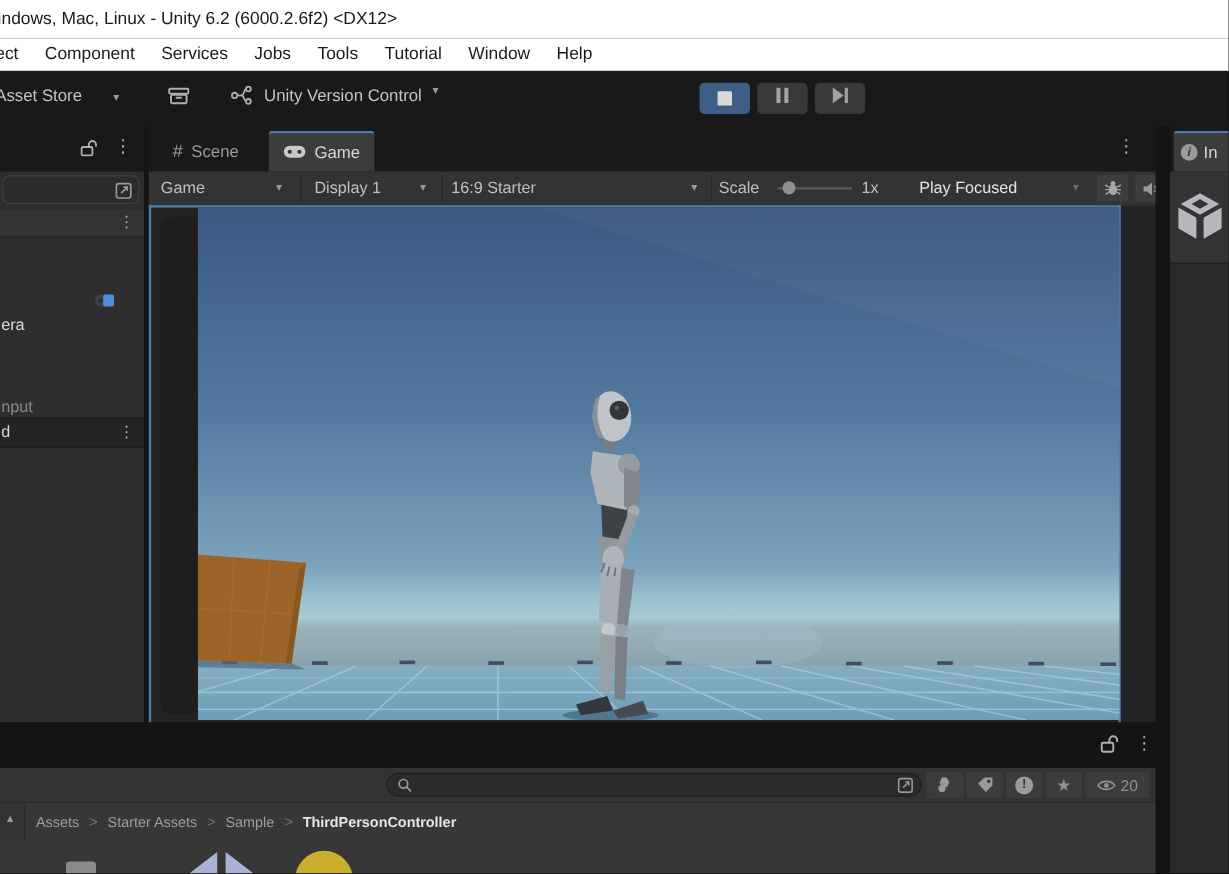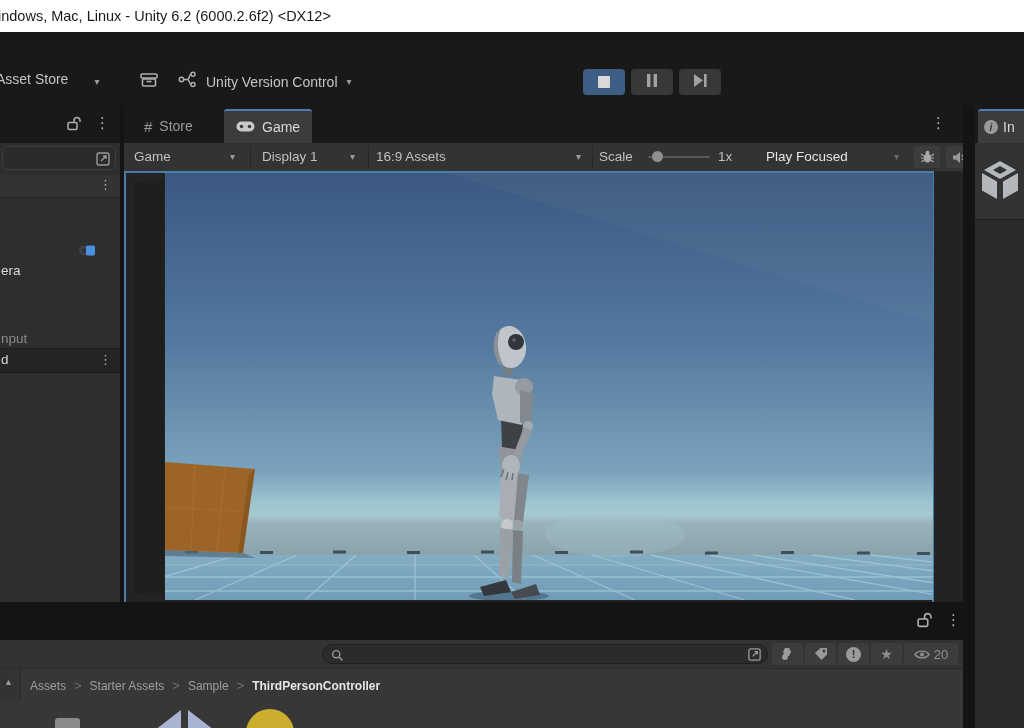--- a/index.html
+++ b/index.html
@@ -36,34 +36,37 @@
 </style>
 </head>
 <body>
 
 <div id="root">
 
   <div class="abs titlebar">
     <span style="margin-left:-2px">indows, Mac, Linux - Unity 6.2 (6000.2.6f2) &lt;DX12&gt;</span>
   </div>
 
+  <div class="abs menubar">
+    <span style="padding-left:0;margin-left:-4px">ect</span><span>Component</span><span>Services</span><span>Jobs</span><span>Tools</span><span>Tutorial</span><span>Window</span><span>Help</span>
+  </div>
 
   <div class="abs topbar">
     <div class="abs" style="left:0;top:12px;display:flex;align-items:flex-end;gap:26px">
       <span class="txt" style="font-size:14px;margin-left:-4px">Asset Store</span>
       <span class="caret">▾</span>
     </div>
     <div class="abs" style="left:140px;top:13px">
       <svg width="18" height="16" viewBox="0 0 18 16">
           <rect x="1" y="2" width="16" height="4" rx="1" fill="none" stroke="#aeaeae" stroke-width="1.6"></rect>
           <rect x="2.5" y="7" width="13" height="7" rx="1" fill="none" stroke="#aeaeae" stroke-width="1.6"></rect>
           <line x1="6.5" y1="9.5" x2="11.5" y2="9.5" stroke="#aeaeae" stroke-width="1.6"></line>
         </svg>
     </div>
-    <div class="abs" style="left:178px;top:12px;display:flex;align-items:center;gap:9px">
+    <div class="abs" style="left:192px;top:12px;display:flex;align-items:flex-start;gap:9px">
       <span>
         <svg width="19" height="17" viewBox="0 0 19 17">
             <circle cx="3.5" cy="8.5" r="2.2" fill="none" stroke="#aeaeae" stroke-width="1.5"></circle>
             <circle cx="15" cy="3.2" r="2" fill="none" stroke="#aeaeae" stroke-width="1.5"></circle>
             <circle cx="15" cy="13.5" r="2" fill="none" stroke="#aeaeae" stroke-width="1.5"></circle>
             <path d="M5.7,8.5 H9 M9,8.5 C12,8.5 11,3.2 13,3.2 M9,8.5 C12,8.5 11,13.5 13,13.5" fill="none" stroke="#aeaeae" stroke-width="1.4"></path>
           </svg>
       </span>
       <span class="txt" style="font-size:14px">Unity Version Control</span>
       <span class="caret">▾</span>
@@ -120,41 +123,41 @@
       <span class="abs" style="left:1px;top:3px;color:#d6d6d6;font-size:13.5px">d</span>
       <span class="abs kebab" style="right:8px;top:4px;font-size:13px">⋮</span>
     </div>
   </div>
   <div class="abs" style="left:120px;top:105px;width:4px;height:497px;background:#141414"></div>
 
   <div class="abs" style="left:124px;top:105px;width:839px;height:497px;background:#232323">
     <div class="abs tabstrip" style="left:0;top:0;width:839px;height:38px">
       <div class="tab" style="left:8px">
         <span style="color:#9a9a9a;font-size:15px">#</span>
-        <span>Store</span>
+        <span>Scene</span>
       </div>
       <div class="tab active" style="left:100px">
         <span><svg width="19" height="11" viewBox="0 0 19 11">
               <rect x="0.5" y="0.5" width="18" height="10" rx="5" fill="#c9c9c9"></rect>
               <circle cx="5.5" cy="5.5" r="1.8" fill="#3c3c3c"></circle>
               <circle cx="13.5" cy="5.5" r="1.8" fill="#3c3c3c"></circle>
             </svg></span>
         <span>Game</span>
       </div>
       <span class="abs kebab" style="right:17px;top:10px">⋮</span>
     </div>
 
     <div class="abs gtool" style="left:0;top:38px;width:839px;height:28px">
       <span class="dd-label" style="left:10px">Game</span>
       <span class="abs caret" style="left:106px;top:9px">▾</span>
       <span class="sep" style="left:126px"></span>
       <span class="dd-label" style="left:138px">Display 1</span>
       <span class="abs caret" style="left:226px;top:9px">▾</span>
       <span class="sep" style="left:244px"></span>
-      <span class="dd-label" style="left:252px">16:9 Assets</span>
+      <span class="dd-label" style="left:252px">16:9 Starter</span>
       <span class="abs caret" style="left:452px;top:9px">▾</span>
       <span class="sep" style="left:468px"></span>
       <span class="dd-label" style="left:475px">Scale</span>
       <span class="abs" style="left:524px;top:13px;width:62px;height:2px;background:#5a5a5a;border-radius:1px"></span>
       <span class="abs" style="left:528px;top:8px;width:11px;height:11px;border-radius:50%;background:#8f8f8f"></span>
       <span class="dd-label" style="left:594px">1x</span>
       <span class="dd-label" style="left:642px;color:#e5e5e5">Play Focused</span>
       <span class="abs caret" style="left:770px;top:9px;color:#6a6a6a">▾</span>
       <div class="minibtn" style="left:790px;width:26px">
         <svg width="15" height="14" viewBox="0 0 15 14">

